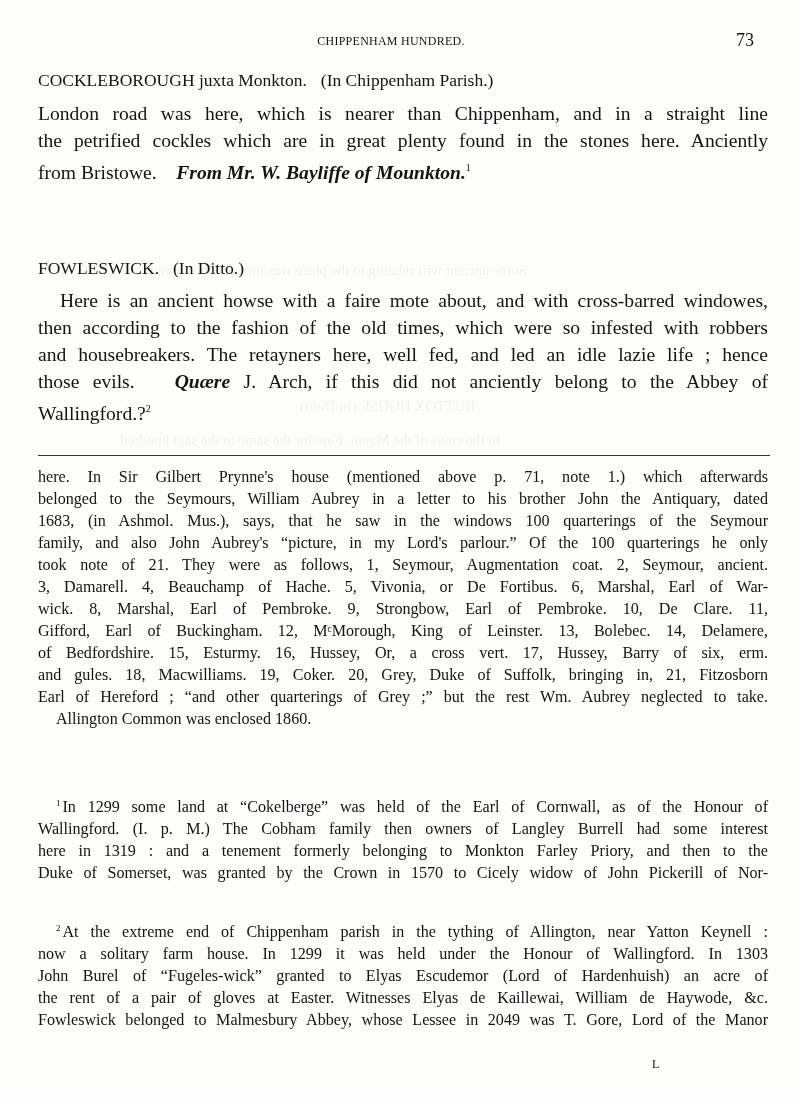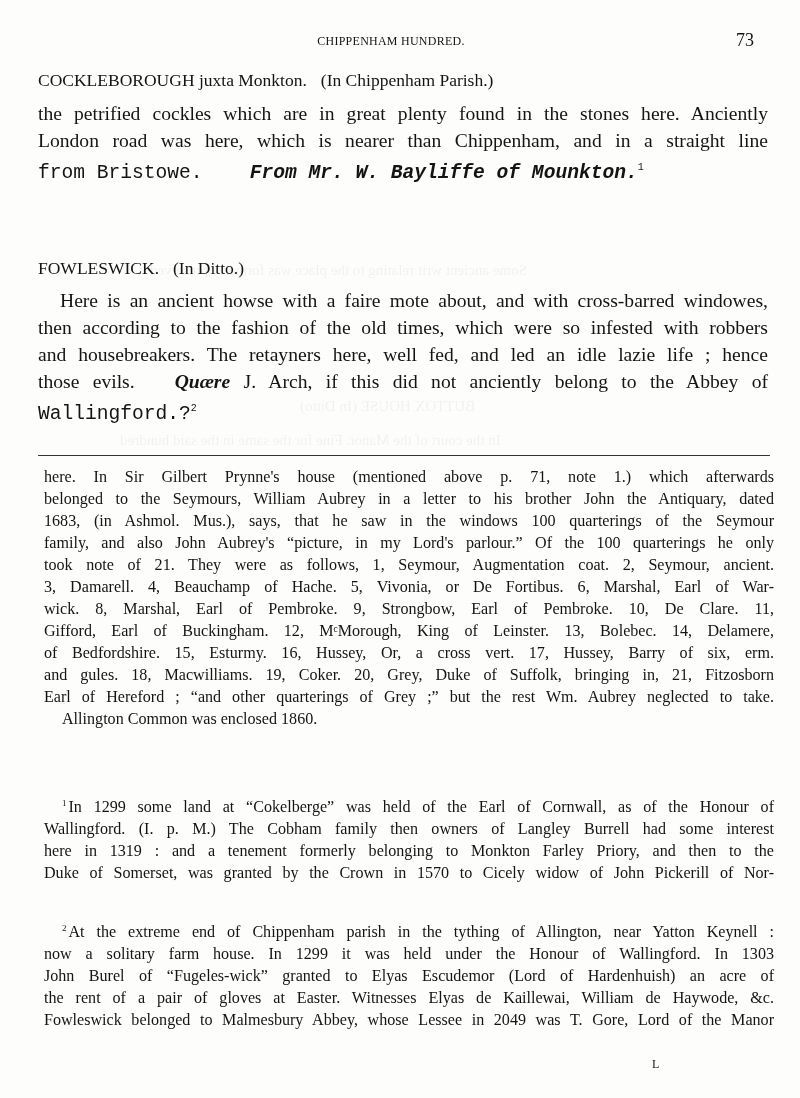--- a/index.html
+++ b/index.html
@@ -62,34 +62,34 @@
       margin: 0;
     }
     .body-text .line {
       display: block;
       text-align: justify;
       text-align-last: justify;
       white-space: nowrap;
       text-indent: 0;
     }
     .body-text .line.first { padding-left: 22px; }
-    .body-text .line.last { text-align-last: left; font-family: Liberation Mono, monospace; }
+    .body-text .line.last { text-align-last: left; }
     em.it { font-style: italic; font-weight: bold; }
     sup.fn { font-size: 10px; vertical-align: 8px; }
     .rule {
       position: absolute;
       left: 38px;
       width: 732px;
       top: 455px;
       height: 1px;
       background: #333;
     }
     .note-block {
       position: absolute;
-      left: 44px;
+      left: 38px;
       width: 730px;
       font-size: 16.1px;
       line-height: 22px;
       margin: 0;
     }
     .note-block .line {
       display: block;
       white-space: nowrap;
       text-align: justify;
       text-align-last: justify;
@@ -123,22 +123,22 @@
   <div class="running-head">
     <div class="running-title">CHIPPENHAM HUNDRED.</div>
     <div class="page-number">73</div>
   </div>
 
   <div class="section-heading" style="top:70px;">
     <span>COCKLEBOROUGH juxta Monkton.</span><span class="paren">(In Chippenham Parish.)</span>
   </div>
 
   <div class="body-text" style="top:100px;">
+    <span class="line">London road was here, which is nearer than Chippenham, and in a straight line</span>
     <span class="line">the petrified cockles which are in great plenty found in the stones here.   Anciently</span>
-    <span class="line">London road was here, which is nearer than Chippenham, and in a straight line</span>
     <span class="line last"><span>from Bristowe.</span>&nbsp;&nbsp;&nbsp;&nbsp;<em class="it">From Mr. W. Bayliffe of Mounkton.</em><sup class="fn">1</sup></span>
   </div>
 
   <div class="section-heading" style="top:258px;">
     <span>FOWLESWICK.</span><span class="paren">(In Ditto.)</span>
   </div>
 
   <div class="body-text" style="top:287px;">
     <span class="line first">Here is an ancient howse with a faire mote about, and with cross-barred windowes,</span>
     <span class="line">then according to the fashion of the old times, which were so infested with robbers</span>

